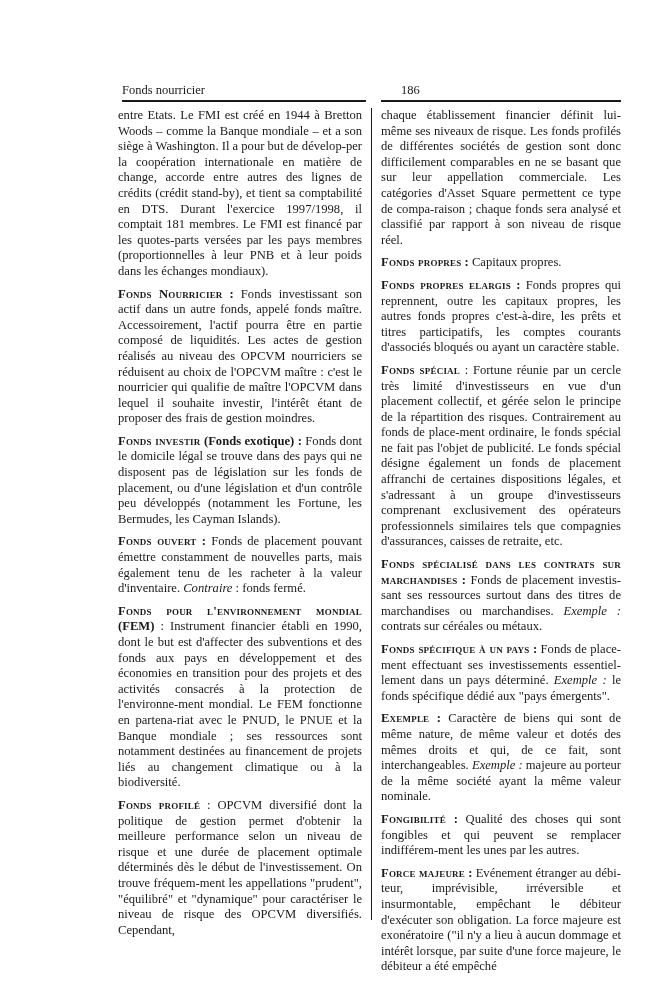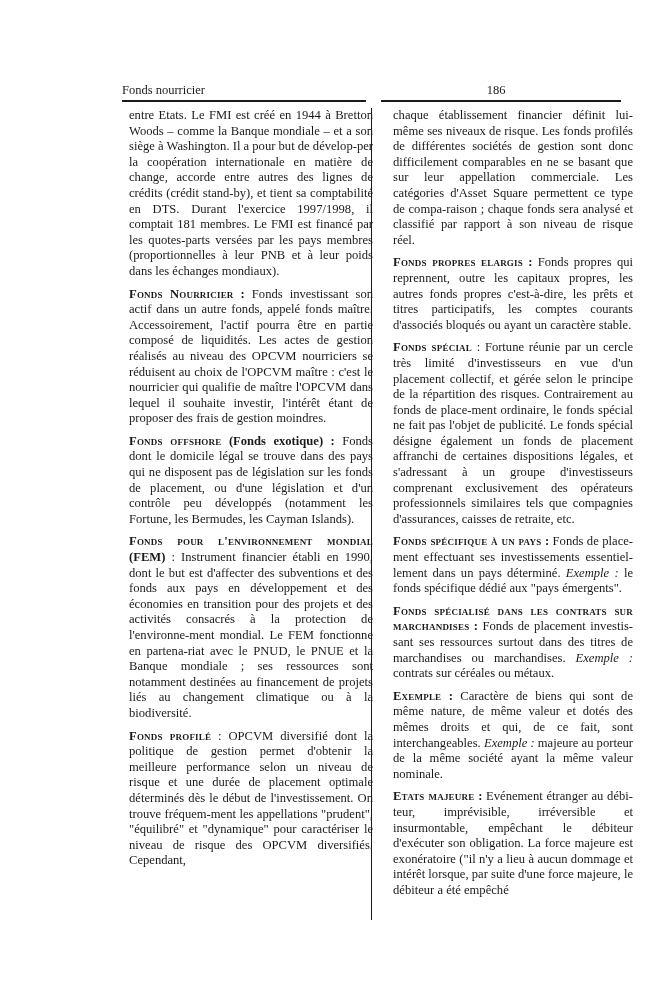--- a/index.html
+++ b/index.html
@@ -1,67 +1,70 @@
 <!DOCTYPE html>
 <html><head>
 <meta charset="utf-8">
 <style>
   html, body { margin: 0; padding: 0; background: #ffffff; }
   body { width: 650px; height: 1007px; position: relative; overflow: hidden;
          font-family: "Liberation Serif", "DejaVu Serif", serif; color: #1a1a1a; }
   .page { position: absolute; left: 0; top: 0; width: 650px; height: 1007px; margin-left: 45px; }
   .running-head { position: absolute; top: 83px; font-size: 12.5px; line-height: 14px; }
   .rh-left { left: 77px; }
-  .rh-right { left: 331px; width: 240px; text-align: center; }
+  .rh-right { left: 356px; width: 240px; text-align: left; }
   .rule { position: absolute; top: 100px; height: 1.5px; background: #1a1a1a; }
   .rule-left { left: 77px; width: 244px; }
   .rule-right { left: 336px; width: 240px; }
   .col-divider { position: absolute; left: 326px; top: 108px; width: 1.2px; height: 812px; background: #1a1a1a; }
   .col { position: absolute; top: 108px; width: 244px; font-size: 12.6px; line-height: 15.6px;
          text-align: justify; hyphens: manual; }
-  .col-left { left: 84px; }
-  .col-right { left: 348px; width: 240px; }
+  .col-left { left: 73px; }
+  .col-right { left: 336px; width: 240px; }
   .entry { margin: 0 0 7px 0; }
   .term { font-variant: small-caps; font-weight: bold; letter-spacing: 0.2px; }
   .term-plain { font-weight: bold; }
   .em { font-style: italic; }
 </style>
 </head>
 <body>
 
 <div class="page">
   <div class="running-head rh-left">Fonds nourricier</div>
   <div class="running-head rh-right">186</div>
   <div class="rule rule-left"></div>
   <div class="rule rule-right"></div>
   <div class="col-divider"></div>
 
   <div class="col col-left">
     <p class="entry"><span>entre Etats. Le FMI est créé en 1944 à Bretton Woods – comme la Banque mondiale – et a son siège à Washington. Il a pour but de dévelop-per la coopération internationale en matière de change, accorde entre autres des lignes de crédits (crédit stand-by), et tient sa comptabilité en DTS. Durant l'exercice 1997/1998, il comptait 181 membres. Le FMI est financé par les quotes-parts versées par les pays membres (proportionnelles à leur PNB et à leur poids dans les échanges mondiaux).</span></p>
 
     <p class="entry"><span class="term">Fonds Nourricier</span><span class="term-plain"> : </span><span>Fonds investissant son actif dans un autre fonds, appelé fonds maître. Accessoirement, l'actif pourra être en partie composé de liquidités. Les actes de gestion réalisés au niveau des OPCVM nourriciers se réduisent au choix de l'OPCVM maître : c'est le nourricier qui qualifie de maître l'OPCVM dans lequel il souhaite investir, l'intérêt étant de proposer des frais de gestion moindres.</span></p>
 
-    <p class="entry"><span class="term">Fonds offshore</span><span class="term-plain"> (Fonds exotique)</span><span class="term-plain"> : </span><span>Fonds dont le domicile légal se trouve dans des pays qui ne disposent pas de législation sur les fonds de placement, ou d'une législation et d'un contrôle peu développés (notamment les Fortune, les Bermudes, les Cayman Islands).</span></p>
+    <p class="entry"><span class="term">Fonds investir</span><span class="term-plain"> (Fonds exotique)</span><span class="term-plain"> : </span><span>Fonds dont le domicile légal se trouve dans des pays qui ne disposent pas de législation sur les fonds de placement, ou d'une législation et d'un contrôle peu développés (notamment les Fortune, les Bermudes, les Cayman Islands).</span></p>
 
+    <p class="entry"><span class="term">Fonds ouvert</span><span class="term-plain"> : </span><span>Fonds de placement pouvant émettre constamment de nouvelles parts, mais également tenu de les racheter à la valeur d'inventaire. </span><span class="em">Contraire</span><span> : fonds fermé.</span></p>
 
     <p class="entry"><span class="term">Fonds pour l'environnement mondial</span><span class="term-plain"> (FEM)</span><span> : </span><span>Instrument financier établi en 1990, dont le but est d'affecter des subventions et des fonds aux pays en développement et des économies en transition pour des projets et des activités consacrés à la protection de l'environne-ment mondial. Le FEM fonctionne en partena-riat avec le PNUD, le PNUE et la Banque mondiale ; ses ressources sont notamment destinées au financement de projets liés au changement climatique ou à la biodiversité.</span></p>
 
     <p class="entry"><span class="term">Fonds profilé</span><span> : </span><span>OPCVM diversifié dont la politique de gestion permet d'obtenir la meilleure performance selon un niveau de risque et une durée de placement optimale déterminés dès le début de l'investissement. On trouve fréquem-ment les appellations "prudent", "équilibré" et "dynamique" pour caractériser le niveau de risque des OPCVM diversifiés. Cependant,</span></p>
   </div>
 
   <div class="col col-right">
     <p class="entry"><span>chaque établissement financier définit lui-même ses niveaux de risque. Les fonds profilés de différentes sociétés de gestion sont donc difficilement comparables en ne se basant que sur leur appellation commerciale. Les catégories d'Asset Square permettent ce type de compa-raison ; chaque fonds sera analysé et classifié par rapport à son niveau de risque réel.</span></p>
 
+    <p class="entry"><span class="term">Fonds propres</span><span class="term-plain"> : </span><span>Capitaux propres.</span></p>
 
     <p class="entry"><span class="term">Fonds propres elargis</span><span class="term-plain"> : </span><span>Fonds propres qui reprennent, outre les capitaux propres, les autres fonds propres c'est-à-dire, les prêts et titres participatifs, les comptes courants d'associés bloqués ou ayant un caractère stable.</span></p>
 
     <p class="entry"><span class="term">Fonds spécial</span><span> : </span><span>Fortune réunie par un cercle très limité d'investisseurs en vue d'un placement collectif, et gérée selon le principe de la répartition des risques. Contrairement au fonds de place-ment ordinaire, le fonds spécial ne fait pas l'objet de publicité. Le fonds spécial désigne également un fonds de placement affranchi de certaines dispositions légales, et s'adressant à un groupe d'investisseurs comprenant exclusivement des opérateurs professionnels similaires tels que compagnies d'assurances, caisses de retraite, etc.</span></p>
 
+    <p class="entry"><span class="term">Fonds spécialisé dans les contrats sur marchandises</span><span class="term-plain"> : </span><span>Fonds de placement investis-sant ses ressources surtout dans des titres de marchandises ou marchandises. </span><span class="em">Exemple :</span><span> contrats sur céréales ou métaux.</span></p>
+
     <p class="entry"><span class="term">Fonds spécifique à un pays</span><span class="term-plain"> : </span><span>Fonds de place-ment effectuant ses investissements essentiel-lement dans un pays déterminé. </span><span class="em">Exemple :</span><span> le fonds spécifique dédié aux "pays émergents".</span></p>
-
-    <p class="entry"><span class="term">Fonds spécialisé dans les contrats sur marchandises</span><span class="term-plain"> : </span><span>Fonds de placement investis-sant ses ressources surtout dans des titres de marchandises ou marchandises. </span><span class="em">Exemple :</span><span> contrats sur céréales ou métaux.</span></p>
 
     <p class="entry"><span class="term">Exemple</span><span class="term-plain"> : </span><span>Caractère de biens qui sont de même nature, de même valeur et dotés des mêmes droits et qui, de ce fait, sont interchangeables. </span><span class="em">Exemple :</span><span> majeure au porteur de la même société ayant la même valeur nominale.</span></p>
 
+    <p class="entry"><span class="term">Fongibilité</span><span class="term-plain"> : </span><span>Qualité des choses qui sont fongibles et qui peuvent se remplacer indifférem-ment les unes par les autres.</span></p>
 
-    <p class="entry"><span class="term">Etats majeure</span><span class="term-plain"> : </span><span>Evénement étranger au débi-teur, imprévisible, irréversible et insurmontable, empêchant le débiteur d'exécuter son obligation. La force majeure est exonératoire ("il n'y a lieu à aucun dommage et intérêt lorsque, par suite d'une force majeure, le débiteur a été empêché</span></p>
+    <p class="entry"><span class="term">Force majeure</span><span class="term-plain"> : </span><span>Evénement étranger au débi-teur, imprévisible, irréversible et insurmontable, empêchant le débiteur d'exécuter son obligation. La force majeure est exonératoire ("il n'y a lieu à aucun dommage et intérêt lorsque, par suite d'une force majeure, le débiteur a été empêché</span></p>
   </div>
 </div>
 
 </body></html>

